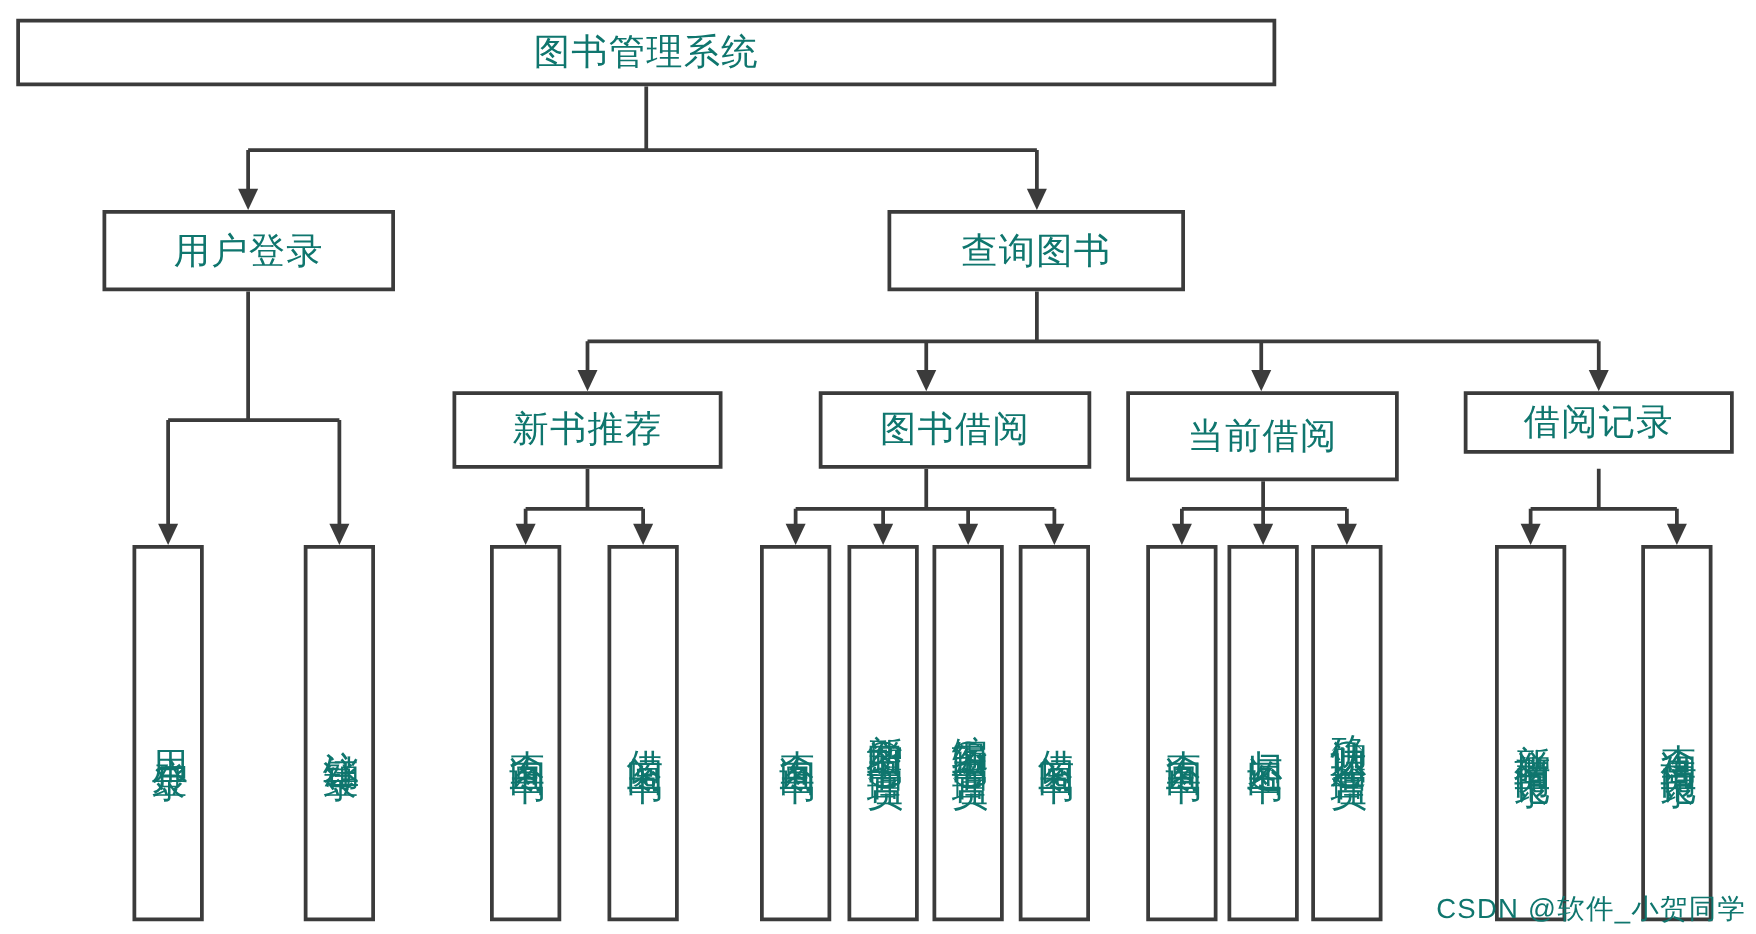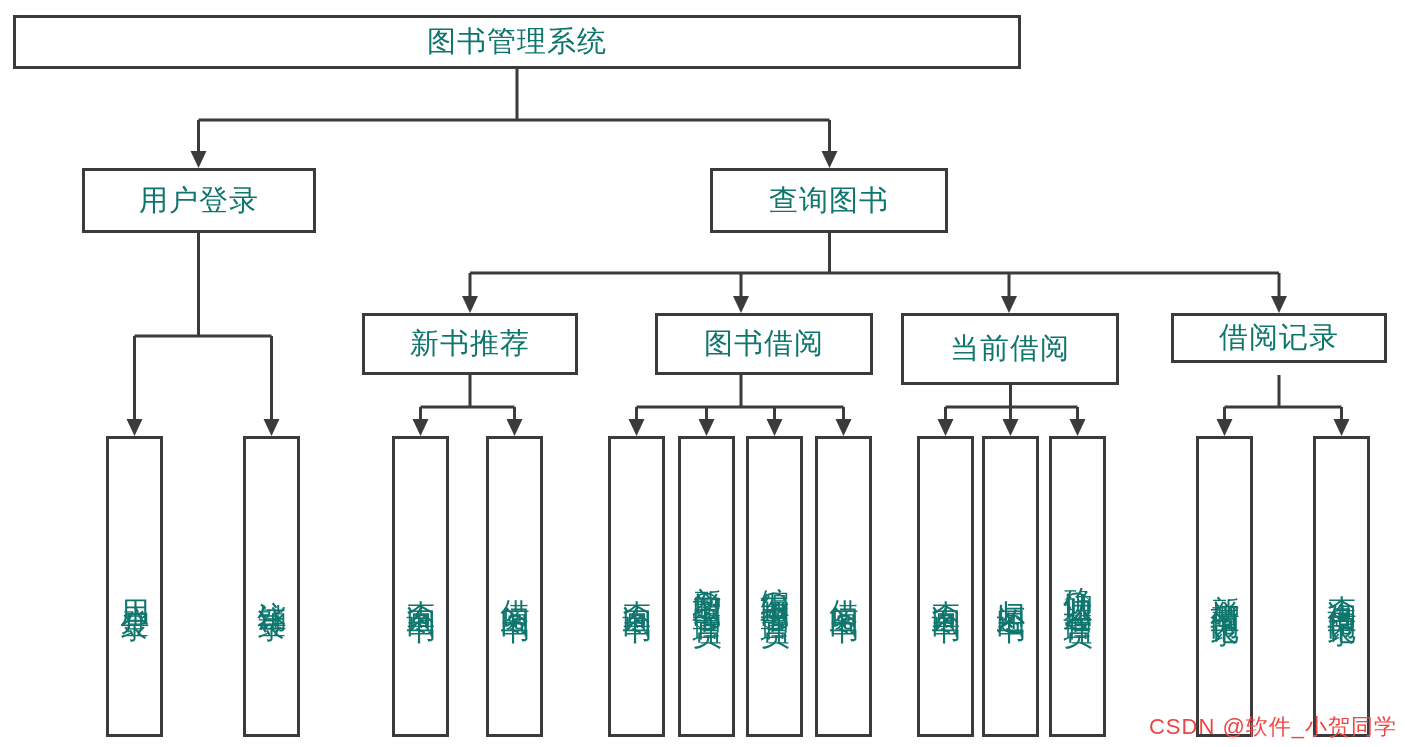--- a/index.html
+++ b/index.html
@@ -27,21 +27,21 @@
   }
   .vnode{
     writing-mode:vertical-rl;
     text-orientation:mixed;
     letter-spacing:5px;
     line-height:1.1;
   }
   .watermark{
     position:absolute;
     right:8px;bottom:5px;
-    color:#ef4444;
+    color:#0f766e;
     font-size:22px;
     letter-spacing:1px;
     z-index:2;
     white-space:nowrap;
   }
   
   .n-root{left:13px;top:15px;width:1008px;height:54px;}
   .n-user-login{left:82px;top:168px;width:234px;height:65px;}
   .n-book-mgmt{left:710px;top:168px;width:238px;height:65px;}
   .n-new-books{left:362px;top:313px;width:216px;height:62px;}

